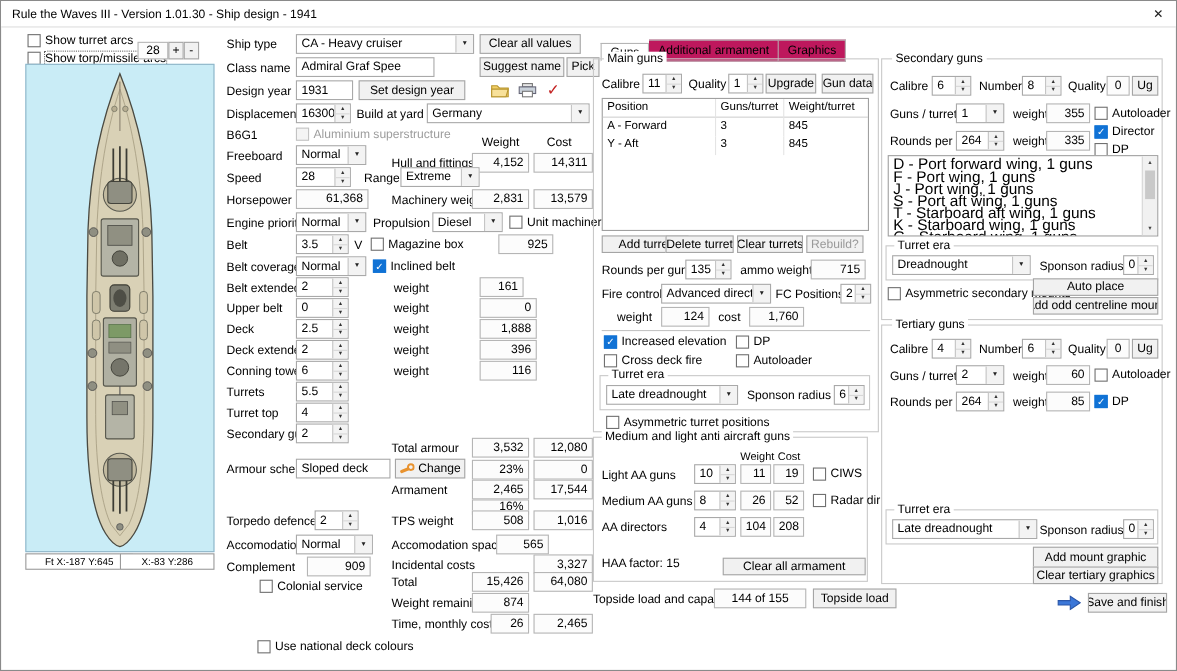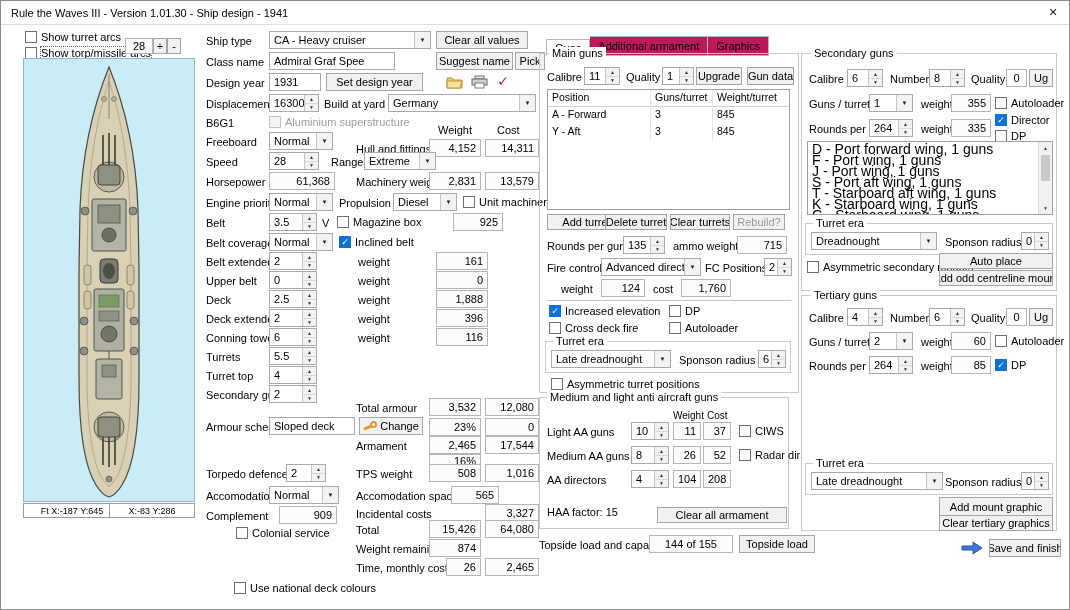--- a/index.html
+++ b/index.html
@@ -276,21 +276,21 @@
 
   <span class="lbl" style="left:205px;top:254px">Belt extended</span>
   <div class="ctl spin" style="left:268px;top:251px;width:48px">
     <span class="val">2</span>
       <span class="sarr">
         <i></i>
         <i></i>
       </span>
   </div>
   <span class="lbl" style="left:357px;top:254px">weight</span>
-  <div class="ctl ro" style="left:435px;top:251px;width:52px">
+  <div class="ctl ro" style="left:435px;top:251px;width:40px">
       <span class="val">161</span>
     </div>
 
   <span class="lbl" style="left:205px;top:273px">Upper belt</span>
   <div class="ctl spin" style="left:268px;top:270px;width:48px">
     <span class="val">0</span>
       <span class="sarr">
         <i></i>
         <i></i>
       </span>
@@ -603,21 +603,21 @@
     <span class="val">10</span>
       <span class="sarr">
         <i></i>
         <i></i>
       </span>
   </div>
   <div class="ctl ro" style="left:672px;top:421px;width:28px">
       <span class="val">11</span>
     </div>
   <div class="ctl ro" style="left:702px;top:421px;width:28px">
-      <span class="val">37</span>
+      <span class="val">19</span>
     </div>
   <div class="chk" style="left:738px;top:423px">
     <span class="bx"></span>
     <span>CIWS</span>
   </div>
 
   <span class="lbl" style="left:546px;top:448px">Medium AA guns</span>
   <div class="ctl spin" style="left:630px;top:445px;width:38px">
     <span class="val">8</span>
       <span class="sarr">

